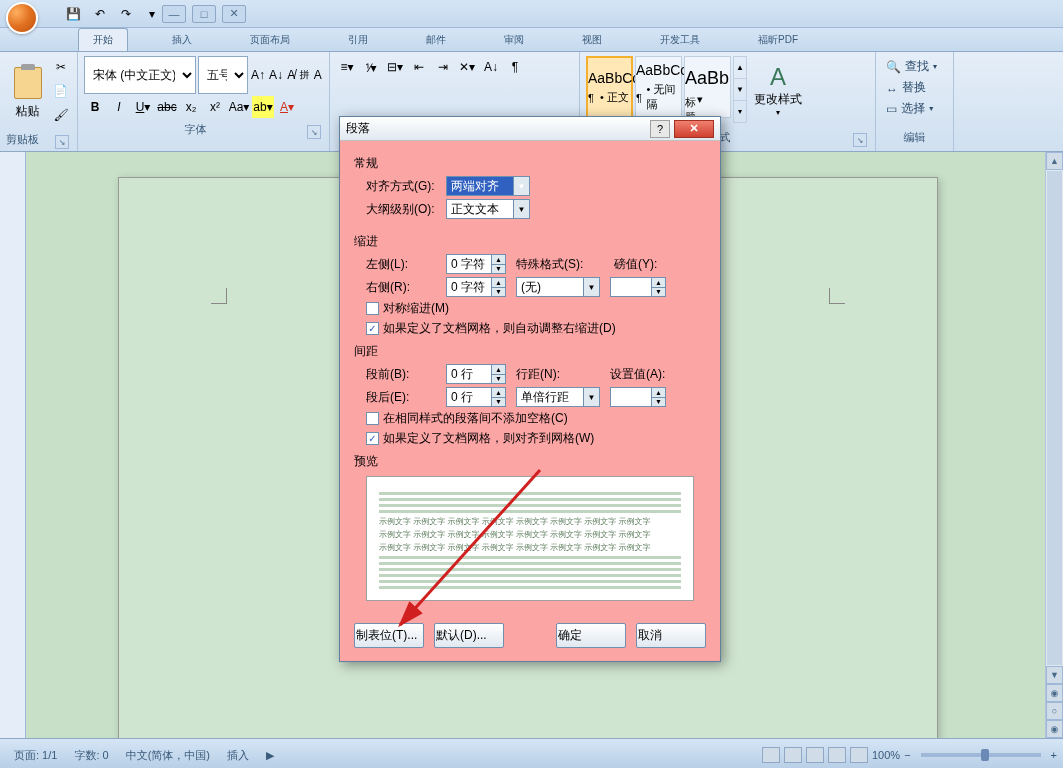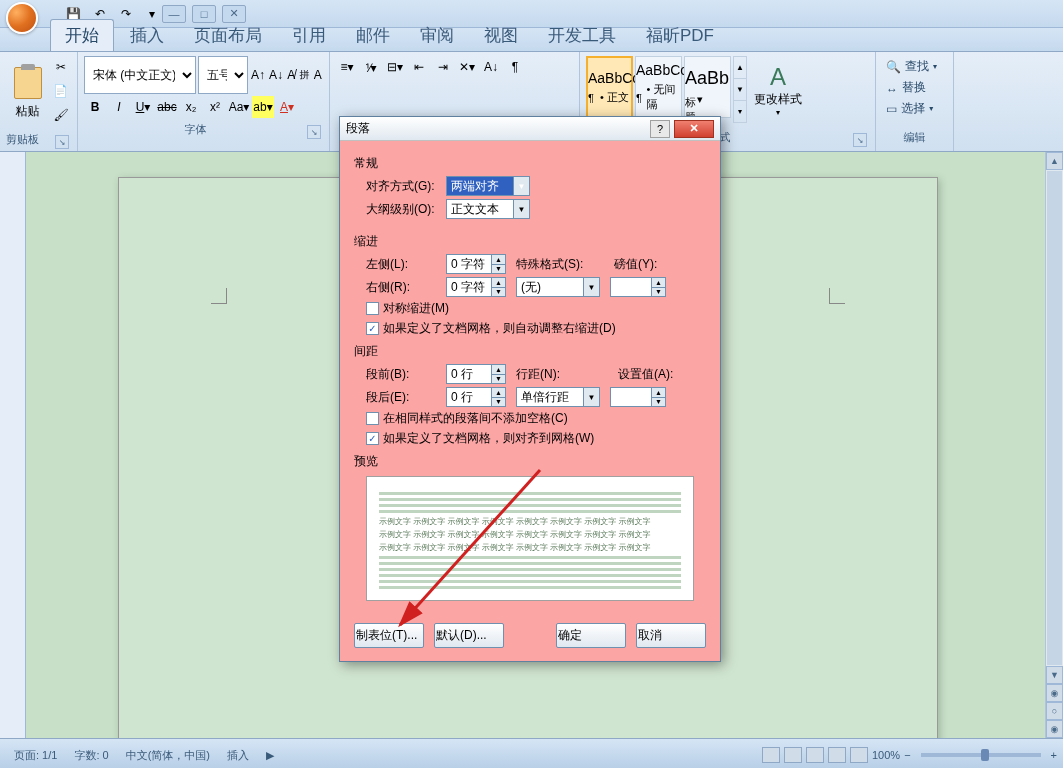--- a/index.html
+++ b/index.html
@@ -10,21 +10,21 @@
 .office-btn { width: 40px; height: 28px; margin-left: 4px; }
 .office-orb { width: 32px; height: 32px; border-radius: 50%; background: radial-gradient(circle at 30% 30%, #ffb060, #e07020, #c05010); border: 2px solid #fff; box-shadow: 0 1px 3px rgba(0,0,0,.3); position: relative; top: 2px; left: 2px; }
 .qat { display: flex; gap: 6px; margin-left: 20px; align-items: center; }
 .qat-item { width: 20px; height: 20px; display: flex; align-items: center; justify-content: center; cursor: pointer; }
 .title-text { flex: 1; text-align: center; color: #4a6a8a; font-size: 13px; }
 .win-controls { display: flex; gap: 6px; margin-right: 6px; }
 .win-btn { width: 24px; height: 18px; background: #c5d9ee; border: 1px solid #8fa8c5; border-radius: 2px; display: flex; align-items: center; justify-content: center; font-size: 11px; color: #4a6a8a; cursor: pointer; }
 
 
 .ribbon-tabs { height: 24px; background: linear-gradient(#d5e5f5, #c5d9ee); display: flex; align-items: flex-end; padding-left: 50px; gap: 2px; border-bottom: 1px solid #8fa8c5; }
-.tab { padding: 4px 14px; font-size: 17px; color: #3a5a7a; cursor: pointer; border-radius: 3px 3px 0 0; }
+.tab { padding: 4px 14px; font-size: 10px; color: #3a5a7a; cursor: pointer; border-radius: 3px 3px 0 0; margin-left: 28px; }
 .tab.active { background: #e5eef8; border: 1px solid #8fa8c5; border-bottom: none; color: #2a4a6a; }
 
 
 .ribbon { height: 100px; background: linear-gradient(#e5eef8, #d0e0f0); border-bottom: 1px solid #8fa8c5; display: flex; }
 .group { border-right: 1px solid #b0c5dd; padding: 4px 6px; display: flex; flex-direction: column; height: 100%; }
 .group-label { text-align: center; font-size: 11px; color: #3a5a7a; margin-top: auto; padding: 2px 0; }
 .group-row { display: flex; align-items: center; gap: 2px; margin-bottom: 2px; }
 
 
 .paste-btn { width: 44px; height: 74px; display: flex; flex-direction: column; align-items: center; justify-content: center; gap: 4px; cursor: pointer; }
@@ -371,21 +371,21 @@
     <div class="field-row">
       <div class="field-label">段前(B):</div>
       <div class="spinner">
           <span>0 行</span>
           <div class="spins">
             <div>▲</div>
             <div>▼</div>
           </div>
         </div>
       <div class="field-label2">行距(N):</div>
-      <div class="field-label2" style="width:60px; margin-left:24px;">设置值(A):</div>
+      <div class="field-label2" style="width:60px; margin-left:16px;">设置值(A):</div>
     </div>
     <div class="field-row">
       <div class="field-label">段后(E):</div>
       <div class="spinner">
           <span>0 行</span>
           <div class="spins">
             <div>▲</div>
             <div>▼</div>
           </div>
         </div>

